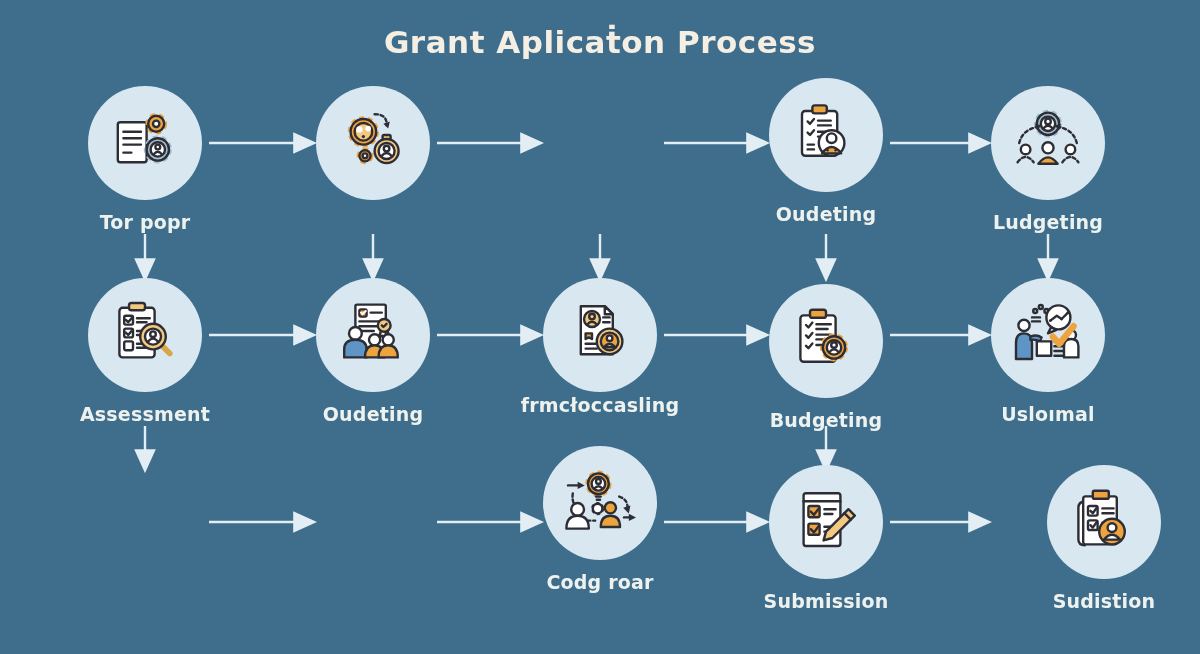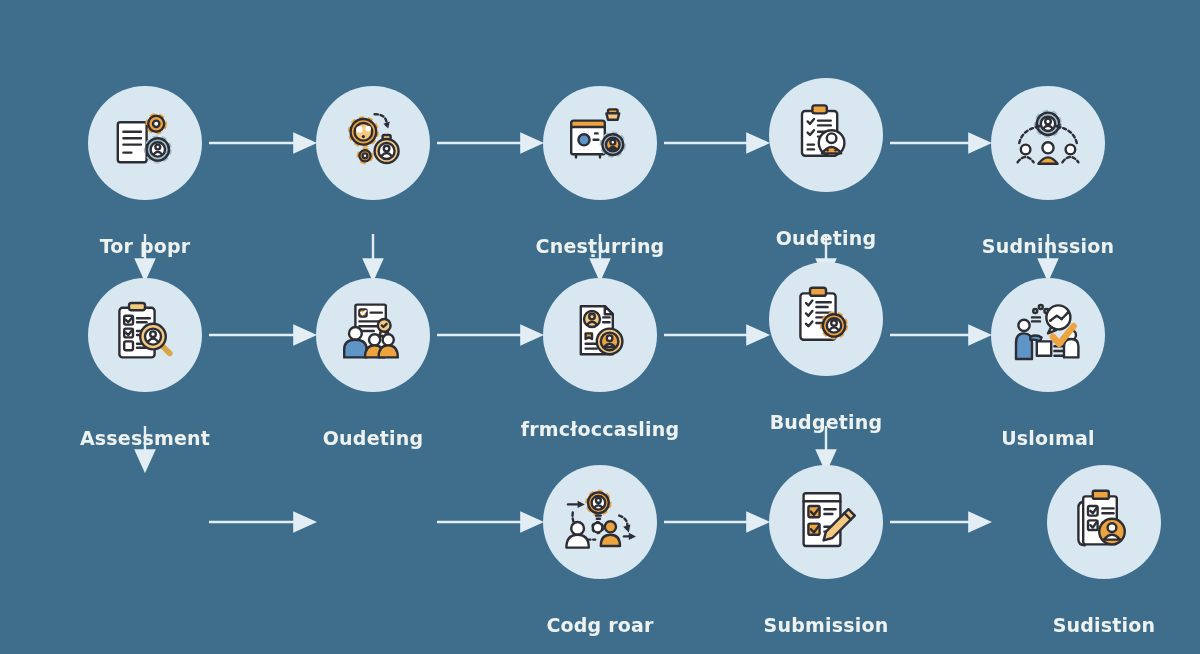--- a/index.html
+++ b/index.html
@@ -6,21 +6,21 @@
   .canvas{
     position:relative;width:1200px;height:654px;overflow:hidden;
     background:#3F6E8D;
     font-family:"DejaVu Sans", sans-serif;
   }
   .title{
     position:absolute;top:24px;left:0;width:100%;margin:0;
     text-align:center;font-size:31px;font-weight:bold;
     color:#F5EFE3;letter-spacing:.5px;
   }
-  .node{position:absolute;width:220px;display:flex;flex-direction:column;align-items:center;gap:24px;}
+  .node{position:absolute;width:220px;display:flex;flex-direction:column;align-items:center;}
   .circle{
     width:114px;height:114px;border-radius:50%;background:#D8E7F0;
     display:flex;align-items:center;justify-content:center;
   }
   .ic{width:80px;height:80px;}
   .label{
     margin-top:11px;font-size:19px;font-weight:bold;color:#EEF2EF;
     text-align:center;line-height:1.16;letter-spacing:.2px;
   }
   .label2{margin-top:2px;text-align:right;}
@@ -32,20 +32,21 @@
   .teeth-o{fill:none;stroke:#EDA33E;stroke-width:7;stroke-dasharray:5.5 4.5;}
   .teeth-s{fill:none;stroke:#9FBDCD;stroke-width:7;stroke-dasharray:5.5 4.5;}
   .teeth-k{fill:none;stroke:#2d2d36;stroke-width:4.5;stroke-dasharray:3.5 3;}
   .dash{stroke-dasharray:4 3.5;}
 </style>
 </head>
 <body>
 
 <div class="canvas">
 
+  <h1 class="title">Grant Aplicaṫon Process</h1>
 
   <svg class="arrows">
     <defs>
       <marker id="ah" markerWidth="10" markerHeight="9" refX="2" refY="4.5" orient="auto">
         <path d="M0 0 L10 4.5 L0 9 Z" fill="#E3EDF4"></path>
       </marker>
     </defs>
     <g stroke="#E3EDF4" stroke-width="2.4">
       <line x1="209" y1="143" x2="298" y2="143" marker-end="url(#ah)"></line>
       <line x1="437" y1="143" x2="525" y2="143" marker-end="url(#ah)"></line>
@@ -105,39 +106,20 @@
           <path class="fd" d="M63 26 l6 6 l2 -9 z"></path>
         <rect class="s fl" x="62" y="40" width="10" height="6" rx="2"></rect>
         <circle class="s fl" cx="67" cy="60" r="15"></circle>
           <circle class="s fw" cx="67" cy="60" r="10"></circle>
         <circle class="s" cx="67" cy="57" r="3.5"></circle>
           <path class="s" d="M61 66 q6 -7 12 0"></path>
       </svg>
     </div>
   </div>
 
-  <div class="node" style="left:490px;top:86px">
-    <div class="circle">
-      <svg class="ic" viewBox="0 0 100 100">
-        <rect class="s fo" x="14" y="22" width="42" height="12" rx="3"></rect>
-        <rect class="s fw" x="14" y="30" width="42" height="34" rx="2"></rect>
-        <path class="s" d="M20 64 v4 M50 64 v4"></path>
-        <circle class="s fb" cx="30" cy="46" r="7"></circle>
-          <path class="s" d="M42 46 h6 M44 38 h3"></path>
-        <rect class="s fo" x="60" y="8" width="12" height="5" rx="2"></rect>
-        <path class="s fl" d="M58 13 h16 l-2 8 h-12 z"></path>
-        <circle class="teeth-s" cx="66" cy="52" r="13"></circle>
-          <circle class="s fs" cx="66" cy="52" r="13"></circle>
-          <circle class="s fo" cx="66" cy="52" r="8.5"></circle>
-        <circle class="s fw" cx="66" cy="49" r="3"></circle>
-          <path class="s fw" d="M61 58 q5 -6 10 0 z"></path>
-      </svg>
-    </div>
-    <div class="label">Cnesṭurring</div>
-  </div>
 
   <div class="node" style="left:716px;top:78px">
     <div class="circle">
       <svg class="ic" viewBox="0 0 100 100">
         <rect class="s fw" x="20" y="20" width="44" height="56" rx="4"></rect>
         <rect class="s fo" x="33" y="13" width="18" height="10" rx="3"></rect>
         <path class="s" d="M27 33 l3 3 l5 -6 M40 32 h16 M40 38 h16"></path>
         <path class="s" d="M27 47 l3 3 l5 -6 M40 46 h16 M40 52 h10"></path>
         <path class="s" d="M27 62 h8 M27 68 h8"></path>
         <circle class="s fw" cx="57" cy="60" r="16"></circle>
@@ -163,21 +145,21 @@
         <path class="s dash" d="M86 50 q-4 -16 -22 -20"></path>
           <path class="fd" d="M66 26 l-8 2 l6 6 z"></path>
         <circle class="s fw" cx="22" cy="58" r="6"></circle>
           <path class="s dash" d="M12 74 q10 -13 20 0"></path>
         <circle class="s fw" cx="78" cy="58" r="6"></circle>
           <path class="s dash" d="M68 74 q10 -13 20 0"></path>
         <circle class="s fw" cx="50" cy="56" r="7"></circle>
           <path class="s fo" d="M38 76 q12 -16 24 0 z"></path>
       </svg>
     </div>
-    <div class="label">Sudninssion</div>
+    <div class="label">Ludgeting</div>
   </div>
 
   <div class="node" style="left:35px;top:278px">
     <div class="circle">
       <svg class="ic" viewBox="0 0 100 100">
         <rect class="s fw" x="18" y="16" width="44" height="62" rx="4"></rect>
         <rect class="s fl" x="30" y="10" width="20" height="9" rx="3"></rect>
         <rect class="s fw" x="24" y="26" width="11" height="11" rx="2"></rect>
           <path class="s" d="M26 31 l3 3 l5 -6"></path>
           <path class="s" d="M40 29 h16 M40 34 h12"></path>
@@ -230,21 +212,21 @@
         <path class="s" d="M32 61 h20 M32 67 h14"></path>
         <circle class="s fl" cx="62" cy="58" r="16"></circle>
           <circle class="s fo" cx="62" cy="58" r="11"></circle>
         <circle class="s fw" cx="62" cy="54" r="3.5"></circle>
           <path class="s fw" d="M55 65 q7 -8 14 0 z"></path>
       </svg>
     </div>
     <div class="label label2">frmcłoccasling</div>
   </div>
 
-  <div class="node" style="left:716px;top:262px">
+  <div class="node" style="left:716px;top:284px">
     <div class="circle">
       <svg class="ic" viewBox="0 0 100 100">
         <rect class="s fw" x="18" y="18" width="44" height="58" rx="4"></rect>
         <rect class="s fo" x="30" y="11" width="20" height="10" rx="3"></rect>
         <path class="s" d="M25 30 l3 3 l5 -6 M38 29 h18 M38 35 h14"></path>
         <path class="s" d="M25 43 l3 3 l5 -6 M38 42 h18 M38 48 h14"></path>
         <path class="s" d="M25 56 l3 3 l5 -6 M38 55 h10"></path>
         <circle class="teeth-o" cx="60" cy="58" r="14"></circle>
           <circle class="s fo" cx="60" cy="58" r="14"></circle>
           <circle class="s fw" cx="60" cy="58" r="9"></circle>
@@ -276,21 +258,21 @@
         <circle class="s fw" cx="79" cy="50" r="6"></circle>
           <path class="s fw" d="M70 78 v-14 q0 -9 9 -9 q9 0 9 9 v14 z"></path>
         <path d="M56 52 l8 9 l18 -22" stroke="#EDA33E" stroke-width="8" fill="none" stroke-linecap="round" stroke-linejoin="round"></path>
       </svg>
     </div>
     <div class="label">Usloımal</div>
   </div>
 
 
 
-  <div class="node" style="left:490px;top:465px">
+  <div class="node" style="left:490px;top:446px">
     <div class="circle">
       <svg class="ic" viewBox="0 0 100 100">
         <path class="s" d="M10 28 h12"></path>
           <path class="fd" d="M22 23.5 l9 4.5 l-9 4.5 z"></path>
         <circle class="teeth-o" cx="48" cy="26" r="13"></circle>
           <circle class="s fo" cx="48" cy="26" r="13"></circle>
           <circle class="s fw" cx="48" cy="26" r="8.5"></circle>
         <circle class="s" cx="48" cy="23" r="3"></circle>
           <path class="s" d="M43 32 q5 -6 10 0"></path>
         <path class="s" d="M45 42 h6 M46 46 h4"></path>

